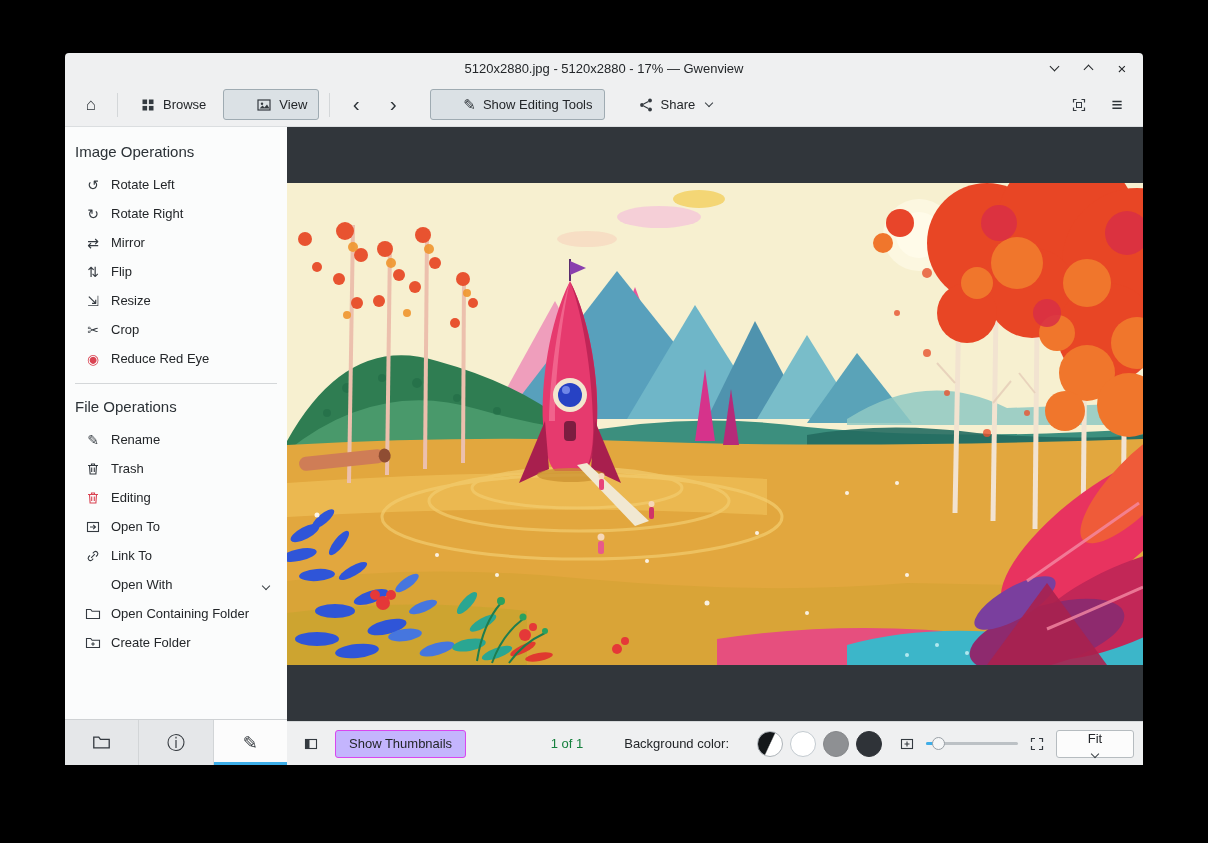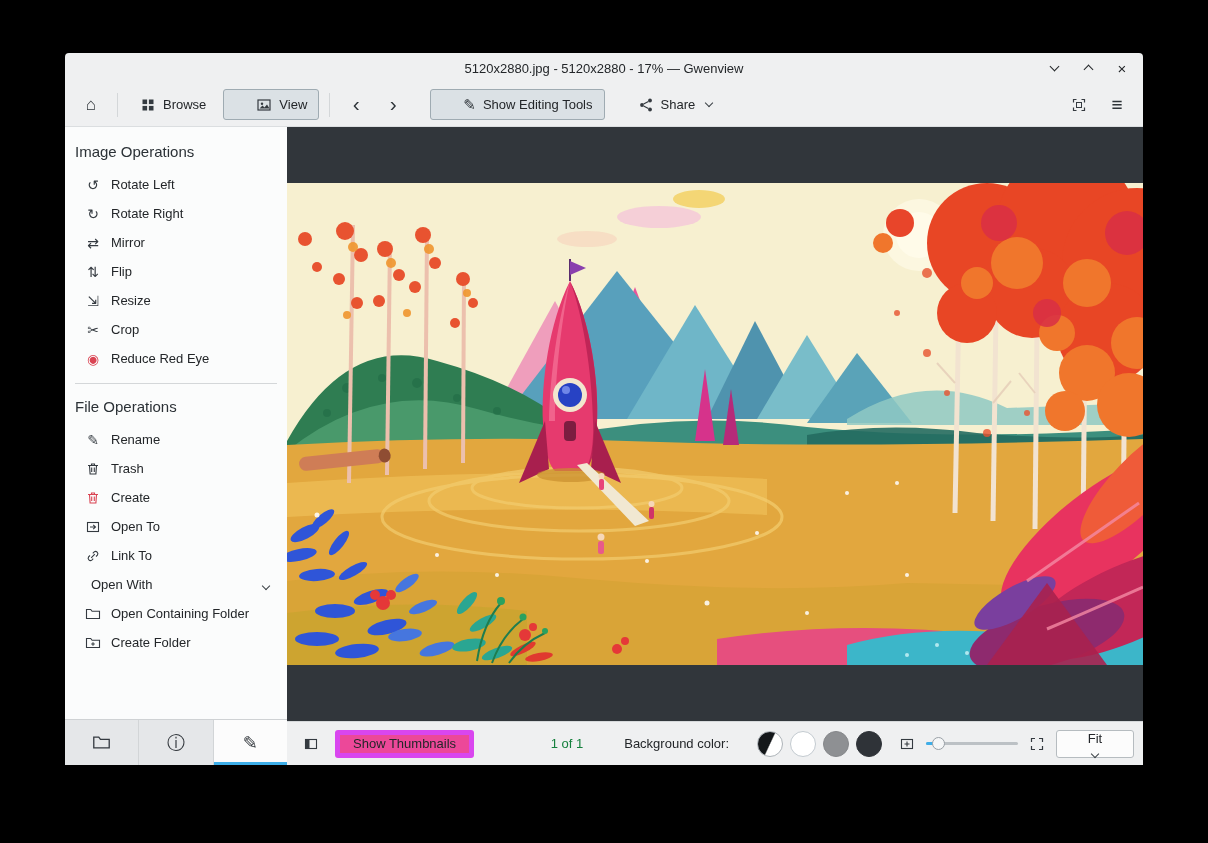--- a/index.html
+++ b/index.html
@@ -52,21 +52,21 @@
   
   .sidebar { width:222px; background:#fbfcfc; display:flex; flex-direction:column; flex:0 0 auto; }
   .side-scroll { flex:1; padding-top:12px; overflow:hidden; }
   .side-title { font-size:15px; color:#2b3136; padding:4px 10px 10px 10px; }
   .side-item {
     display:flex; align-items:center; gap:9px; height:29px; padding-left:19px;
     font-size:13px; color:#232629; cursor:pointer;
   }
   .side-item .ic { width:18px; text-align:center; font-size:14px; color:#343a40; display:flex; align-items:center; justify-content:center; }
   .side-item .danger { color:#da4453; }
-  .side-item.indent { padding-left:26px; }
+  .side-item.indent { padding-left:46px; }
   .side-item .spring { flex:1; }
   .side-item .chevwrap { margin-right:18px; }
   .side-div { border-top:1px solid #d4d7d9; margin:10px 10px; }
   
   .side-tabs { height:46px; display:flex; border-top:1px solid #cfd2d4; flex:0 0 auto; }
   .side-tab {
     flex:1; display:flex; align-items:center; justify-content:center;
     background:#e5e7e9; border-right:1px solid #d2d5d7; cursor:pointer; position:relative;
   }
   .side-tab:last-child { border-right:none; }
@@ -77,21 +77,21 @@
   
   .rightcol { flex:1; display:flex; flex-direction:column; min-width:0; }
   .viewer { flex:1; position:relative; background:#31363b; overflow:hidden; }
   .artwork { position:absolute; left:0; top:56px; width:856px; height:482px; display:block; }
   
   .statusbar {
     height:44px; position:relative; display:flex; align-items:center; padding:0 10px; gap:10px;
     background:#eff0f1; border-top:1px solid #d6d9db; flex:0 0 auto;
   }
   .btn {
-    height:28px; padding:0 13px; background:#ec4899; border:5px solid #d946ef; border-radius:3px;
+    height:28px; padding:0 13px; background:#c4b5fd; border:1px solid #d946ef; border-radius:3px;
     font-size:13px; color:#232629; display:flex; align-items:center; gap:6px; cursor:pointer; font-family:inherit;justify-content:center;
   }
   .btn.icbtn { width:28px; justify-content:center; padding:0; }
   .sb-count { position:absolute; left:235px; width:90px; text-align:center; color:#15803d; }
   .sb-right { position:absolute; right:9px; display:flex; align-items:center; gap:8px; }
   .sb-label { margin-right:20px; }
   .swatches { display:flex; gap:7px; }
   .swatch { width:26px; height:26px; border-radius:50%; border:1px solid #aeb4b9; cursor:pointer; background:#fff; padding:0; }
   .swatch.auto { background:linear-gradient(115deg,#14171a 48%,#ffffff 52%); }
   .swatch.white { background:#ffffff; border-color:#c3cad0; }
@@ -290,21 +290,21 @@
               </svg>
             </span>
           <span>Trash</span>
         </div>
         <div class="side-item">
           <span class="ic">
               <svg class="svgic" style="color:#da4453">
                 <use href="#i-trash"></use>
               </svg>
             </span>
-          <span>Create</span>
+          <span>Editing</span>
         </div>
         <div class="side-item">
           <span class="ic">
               <svg class="svgic">
                 <use href="#i-move"></use>
               </svg>
             </span>
           <span>Open To</span>
         </div>
         <div class="side-item">

